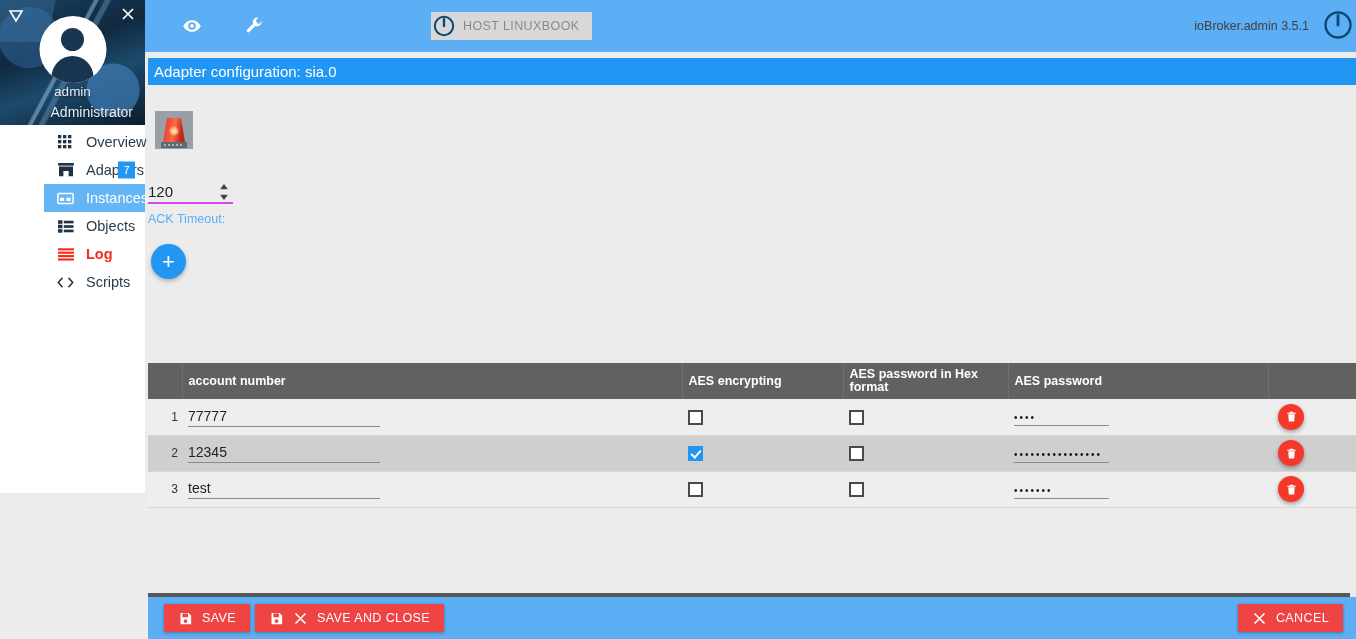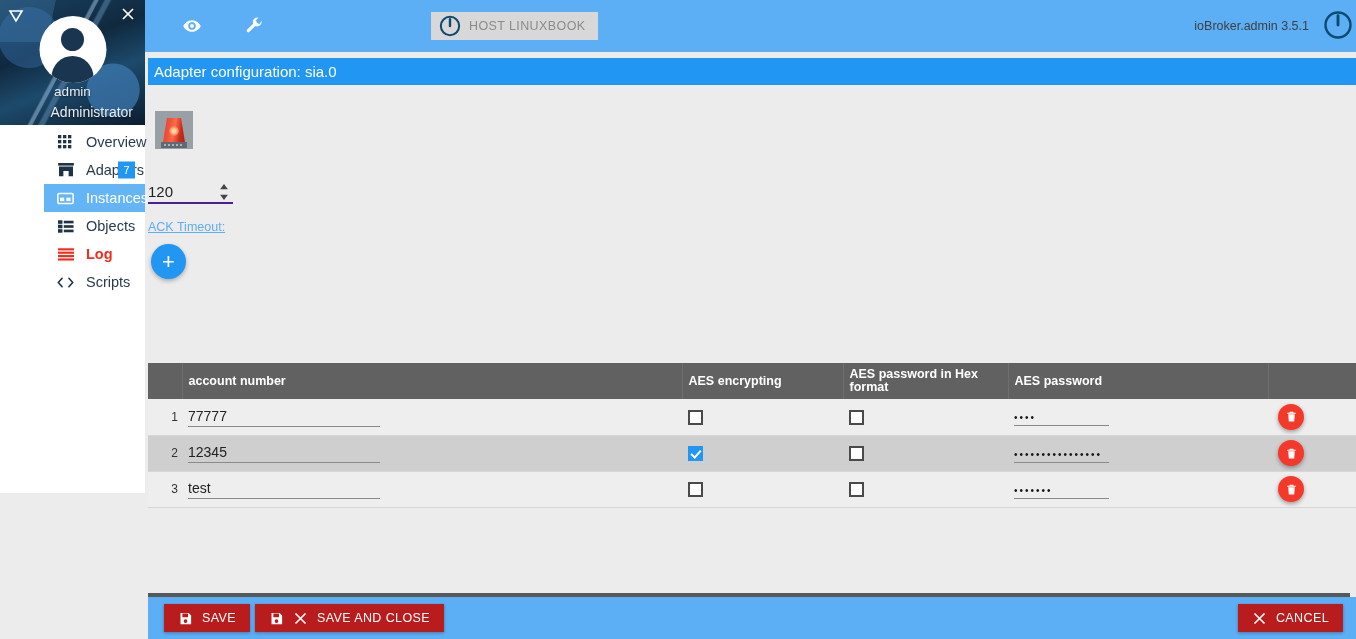--- a/index.html
+++ b/index.html
@@ -127,21 +127,21 @@
   .tb-icon {
     width: 34px; height: 34px;
     display: flex; align-items: center; justify-content: center;
     color: #fff; cursor: pointer; margin-right: 28px;
   }
   #host-button {
     position: absolute; left: 286px; top: 12px;
     height: 28px;
     background: #d8d8d8;
     display: flex; align-items: center;
-    padding: 0 12px 0 8px;
+    padding: 0 12px 0 2px;
     cursor: pointer;
   }
   #host-button .host-power { width: 22px; height: 22px; margin-right: 8px; color: #0c4a72; }
   #host-button .host-label {
     font-size: 12.5px; color: #8b8b8b; letter-spacing: .4px;
   }
   #topbar-version {
     position: absolute; right: 47px; top: 19px;
     font-size: 12.5px; color: #404040;
   }
@@ -224,39 +224,38 @@
   }
 
   #timeout-field {
     position: absolute; left: 0px; top: 96px;
     width: 85px;
   }
   #timeout-field .val-row {
     position: relative;
     display: flex; align-items: center;
     height: 23px;
-    border-bottom: 2px solid #4c1d95;
+    border-bottom: 2px solid #d946ef;
   }
   #timeout-value {
     font-size: 15px; color: #222;
     border: none; outline: none; background: transparent;
     width: 60px; padding: 0;
     font-family: "Liberation Sans", sans-serif;
   }
   #timeout-spinner {
     position: absolute; right: 4px; top: 3px;
     width: 10px; height: 16px;
     display: flex; flex-direction: column; justify-content: space-between;
     cursor: pointer;
   }
   #timeout-label {
-    margin-top: 16px;
+    margin-top: 8px;
     font-size: 12.5px;
     color: #5caef5;
-    text-decoration: underline;
   }
 
   #add-button {
     position: absolute; left: 3px; top: 159px;
     width: 35px; height: 35px;
     border-radius: 50%;
     background: #2196f3;
     color: #ffffff;
     display: flex; align-items: center; justify-content: center;
     font-size: 22px; font-weight: 300;
@@ -364,21 +363,21 @@
   
   #action-bar {
     position: absolute; left: 148px; top: 597px;
     width: 1208px; height: 42px;
     background: #5caef5;
     z-index: 20;
   }
   .act-btn {
     position: absolute; top: 7px;
     height: 28px;
-    background: #b91c1c;
+    background: #ef4444;
     color: #ffffff;
     border: none;
     display: flex; align-items: center;
     padding: 0 14px;
     font-size: 12.5px;
     letter-spacing: .4px;
     cursor: pointer;
     box-shadow: 0 1px 3px rgba(0,0,0,.3);
     font-family: "Liberation Sans", sans-serif;
   }

